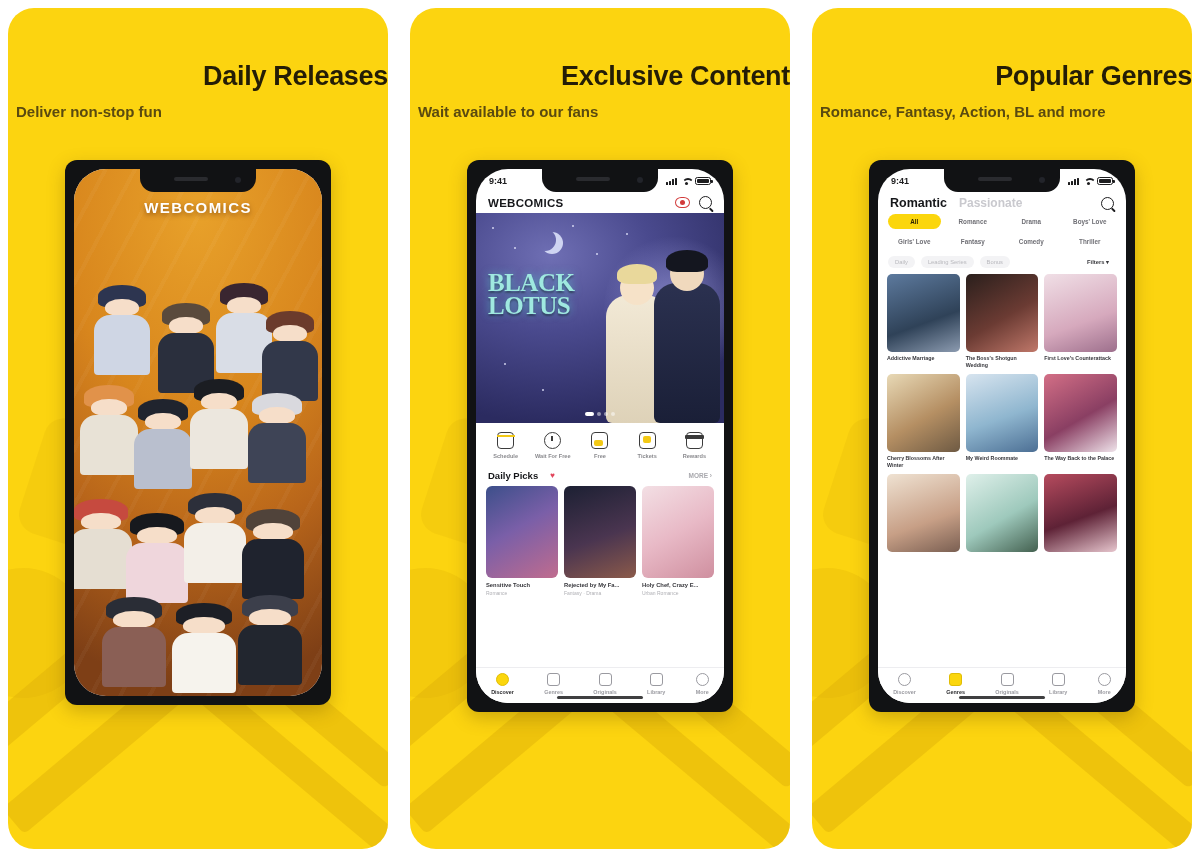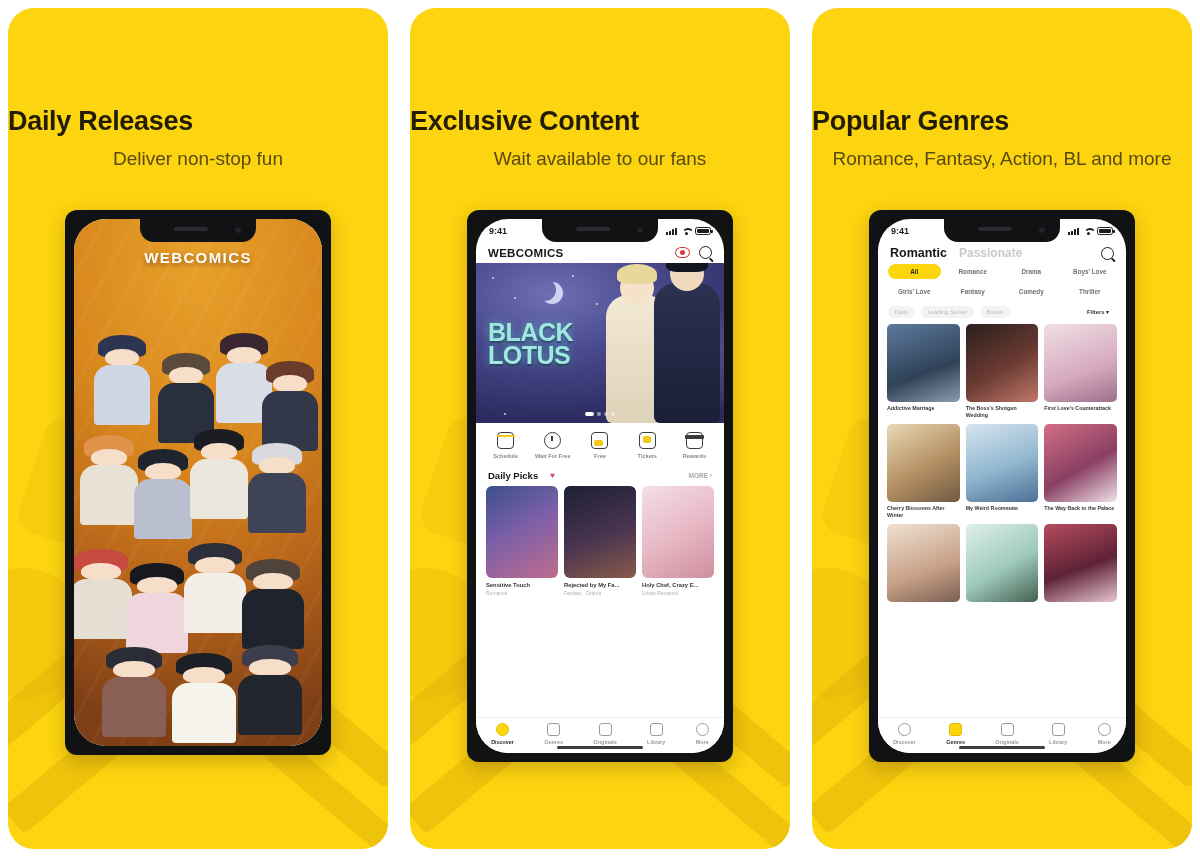--- a/index.html
+++ b/index.html
@@ -29,28 +29,28 @@
   .wm .d2 { width: 300px; height: 34px; left: -30px; top: 700px; transform: rotate(-40deg); }
   .wm .d3 { width: 200px; height: 30px; left: 210px; top: 690px; transform: rotate(40deg); }
   .wm .d4 { width: 240px; height: 28px; left: 170px; top: 745px; transform: rotate(40deg); }
   .wm .c1 { width: 130px; height: 130px; left: -50px; top: 560px; border-radius: 50%;
             background: rgba(222,176,8,.28); }
   .wm .t1 { width: 180px; height: 120px; left: 20px; top: 430px; transform: rotate(18deg);
             background: rgba(222,176,8,.20); border-radius: 20px; }
 
   .headline {
     position: relative; z-index: 3;
-    text-align: left; color: #241d06;
+    text-align: right; color: #241d06;
     font-size: 27px; font-weight: 700; letter-spacing: -.3px;
-    margin-top: 98px;
+    margin-top: 53px;
   }
   .subline {
     position: relative; z-index: 3;
-    text-align: center; color: #5a4a10;
-    font-size: 19px; font-weight: 400;
+    color: #5a4a10;
+    font-size: 15px; font-weight: 700;
     margin-top: 11px; padding: 0 8px;
     white-space: nowrap;
   }
 
   
   .phone-wrap { position: relative; z-index: 3; display: flex; justify-content: center; margin-top: 40px; }
   .phone {
     position: relative;
     width: 266px; height: 545px;
     background: #111214;
@@ -123,22 +123,22 @@
          background:#d23b3b; border-radius:50%; }
   .mag { width: 13px; height: 13px; border: 1.5px solid #1d1d1f; border-radius: 50%; position: relative; }
   .mag:after { content:""; position:absolute; right:-3px; bottom:-2px; width:5px; height:1.5px;
          background:#1d1d1f; transform: rotate(45deg); border-radius:1px; }
 
   .tabrow { display:flex; align-items:baseline; gap: 13px; padding: 0 12px 6px; overflow:hidden; }
   .tabrow .tab { font-size: 8.6px; color:#9c9ca1; white-space: nowrap; font-weight:600; }
   .tabrow .tab.on { font-size: 12.5px; font-weight: 800; color:#16171a; }
 
   
-  .hero { position: relative; height: 160px; overflow: hidden;
-    background: radial-gradient(90% 80% at 30% 20%, #6f6fb4 0%, #4a4a8e 45%, #2b2b60 100%); }
+  .hero { position: relative; height: 210px; overflow: hidden;
+    background: radial-gradient(90% 80% at 30% 20%, #6f6fb4 0%, #4a4a8e 45%, #2b2b60 100%); font-family: Liberation Serif, serif; }
   .hero .moon { position:absolute; left: 58px; top: 16px; width: 22px; height: 22px;
     border-radius:50%; box-shadow: 7px 3px 0 0 #cfd4f2; background: transparent; }
   .hero .stars i { position:absolute; width:2px; height:2px; background:#e6e9ff; border-radius:50%; opacity:.85;}
   .hero .glowr { position:absolute; right:-20px; top:20px; width:140px; height:150px; border-radius:50%;
     background: radial-gradient(circle, rgba(190,190,255,.55), rgba(80,80,150,0) 70%); }
   .hero .logo2 { position:absolute; left: 12px; top: 58px; line-height: .92; }
   .hero .logo2 span { display:block; font-size: 25px; font-weight: 800; letter-spacing: -.5px;
     color: #9fe9e0; text-shadow: 0 0 8px rgba(90,230,220,.55), 0 2px 2px rgba(0,0,0,.45); }
   .hero .manA { position:absolute; right: 56px; bottom: 0; width: 62px; height: 128px;
     background: linear-gradient(180deg,#f2e9d6 0%,#ded2b8 100%); border-radius: 22px 22px 6px 6px; }

